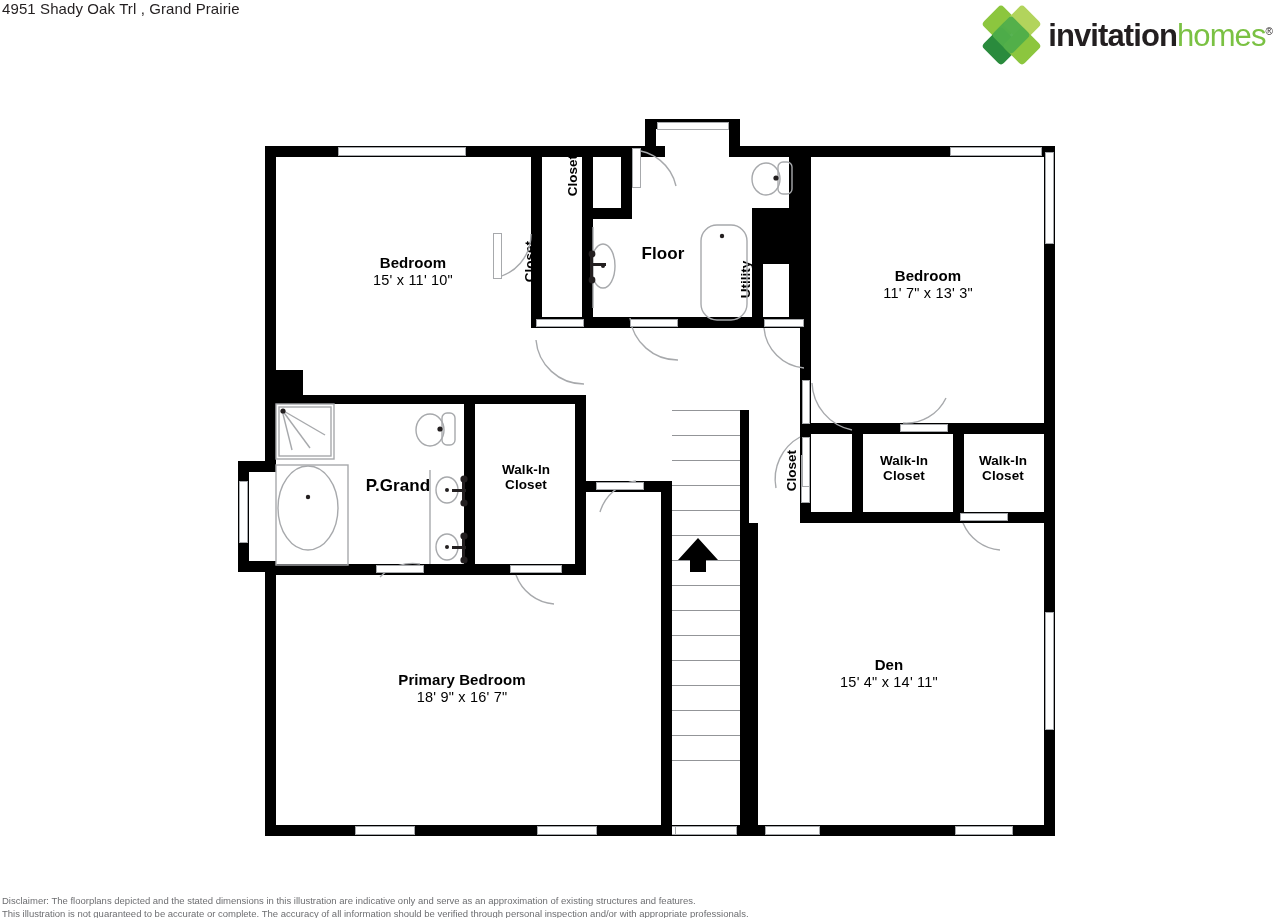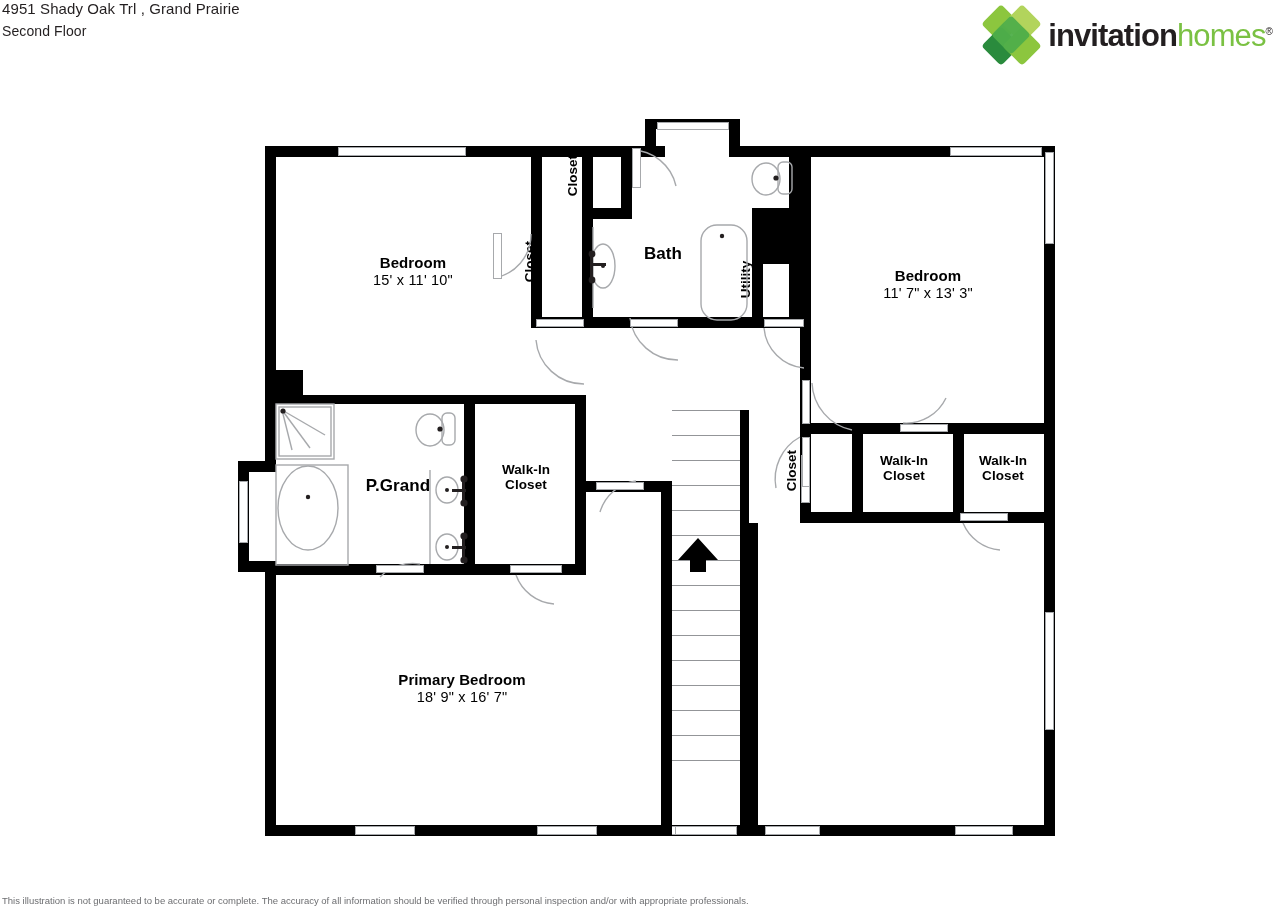--- a/index.html
+++ b/index.html
@@ -70,21 +70,20 @@
   .stair-tread { position: absolute; background: #939598; height: 1px; }
   svg.overlay { position: absolute; left: 0; top: 0; width: 1280px; height: 918px; pointer-events: none; }
 </style>
 </head>
 <body>
 
 <div id="page">
 
   <div id="addr-block">
     <div id="addr-line1">4951 Shady Oak Trl , Grand Prairie</div>
-    <div id="addr-line2">Second Floor</div>
   </div>
 
   <div id="logo">
     <div id="logo-mark">
       <div class="lm-tl"></div>
         <div class="lm-tr"></div>
       <div class="lm-bl"></div>
         <div class="lm-br"></div>
       <div class="lm-ctr"></div>
     </div>
@@ -179,36 +178,40 @@
     <div class="label" style="left:828px; top:268px; width:200px;">
       <span class="nm">Bedroom</span>
       <span class="dim">11' 7" x 13' 3"</span>
     </div>
 
     <div class="label" style="left:362px; top:672px; width:200px;">
       <span class="nm">Primary Bedroom</span>
       <span class="dim">18' 9" x 16' 7"</span>
     </div>
 
+    <div class="label" style="left:789px; top:657px; width:200px;">
+      <span class="nm">Den</span>
+      <span class="dim">15' 4" x 14' 11"</span>
+    </div>
 
     <div class="label small" style="left:466px; top:462px; width:120px;">
       <span class="nm">Walk-In</span>
       <span class="nm">Closet</span>
     </div>
     <div class="label small" style="left:849px; top:453px; width:110px;">
       <span class="nm">Walk-In</span>
       <span class="nm">Closet</span>
     </div>
     <div class="label small" style="left:948px; top:453px; width:110px;">
       <span class="nm">Walk-In</span>
       <span class="nm">Closet</span>
     </div>
 
     <div class="label" style="left:625px; top:244px; width:76px;">
-      <span class="nm" style="font-size:17px;">Bath</span>
+      <span class="nm" style="font-size:17px;">Floor</span>
     </div>
     <div class="label" style="left:348px; top:476px; width:100px;">
       <span class="nm" style="font-size:17px;">P.Grand</span>
     </div>
 
     <div class="vlabel" style="left:529px; top:263px; width:70px; margin-left:-35px; margin-top:-9px;">Closet</div>
     <div class="vlabel" style="left:572px; top:177px; width:70px; margin-left:-35px; margin-top:-9px;">Closet</div>
     <div class="vlabel" style="left:791px; top:472px; width:70px; margin-left:-35px; margin-top:-9px;">Closet</div>
     <div class="vlabel" style="left:745px; top:281px; width:70px; margin-left:-35px; margin-top:-9px;">Utility</div>
 
@@ -323,16 +326,17 @@
     <div class="win" style="left:802px; top:437px; width:8px; height:50px;"></div>
     <div class="win" style="left:900px; top:424px; width:48px; height:8px;"></div>
     <div class="win" style="left:960px; top:513px; width:48px; height:8px;"></div>
     <div class="win" style="left:596px; top:482px; width:48px; height:8px;"></div>
     <div class="win" style="left:510px; top:565px; width:52px; height:8px;"></div>
     <div class="win" style="left:376px; top:565px; width:48px; height:8px;"></div>
     <div class="win" style="left:675px; top:826px; width:62px; height:9px;"></div>
   </div>
 
   <div id="disclaimer">
+    <div>Disclaimer: The floorplans depicted and the stated dimensions in this illustration are indicative only and serve as an approximation of existing structures and features.</div>
     <div>This illustration is not guaranteed to be accurate or complete. The accuracy of all information should be verified through personal inspection and/or with appropriate professionals.</div>
   </div>
 
 </div>
 
 </body></html>

